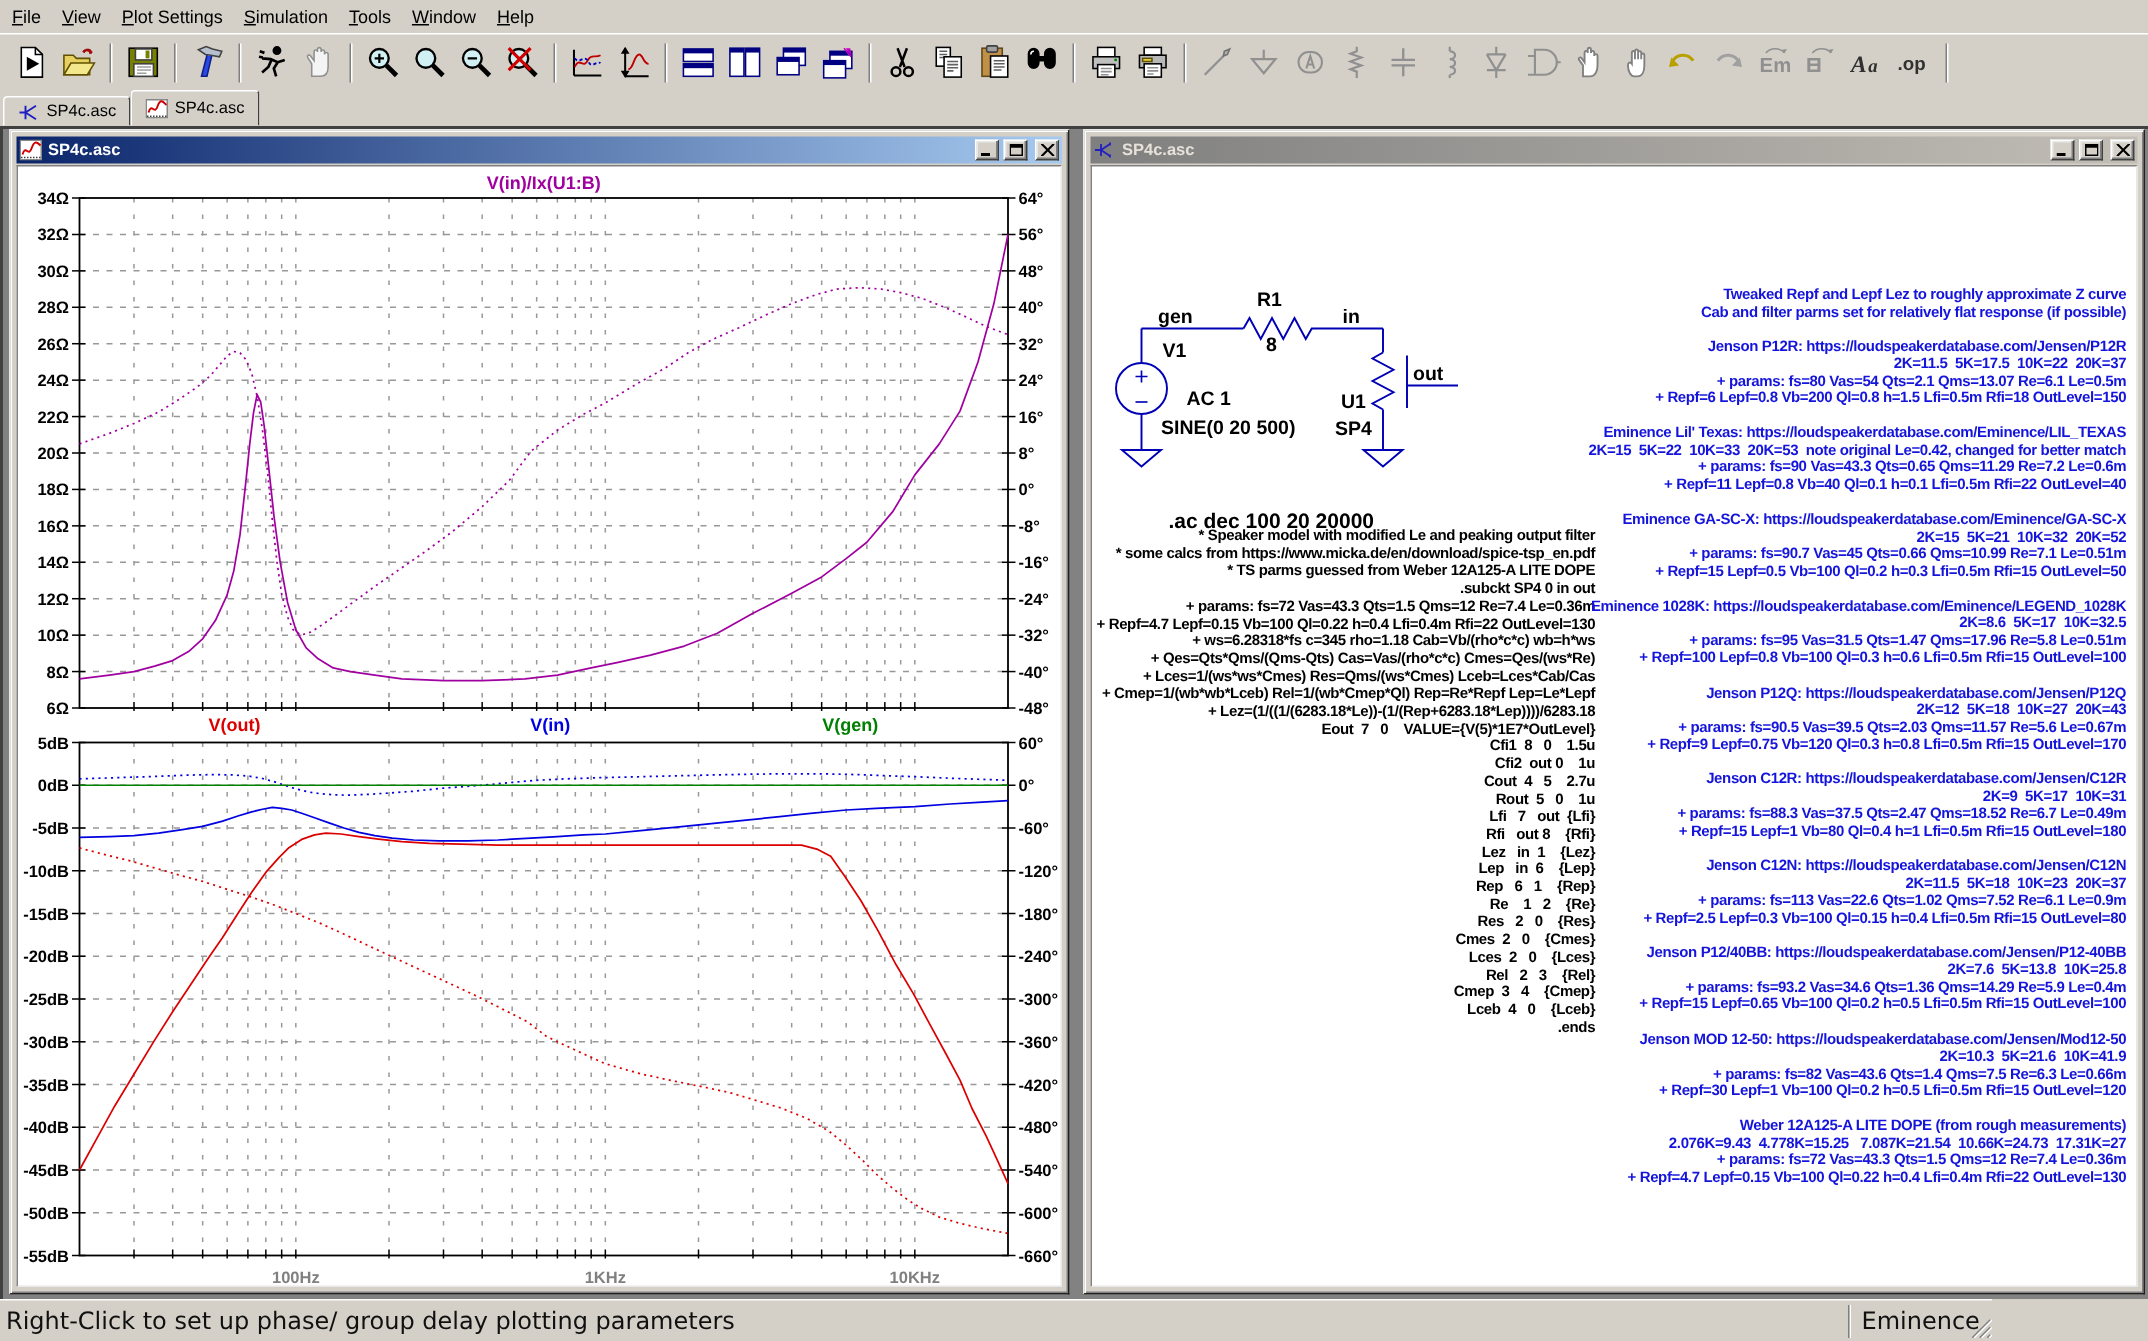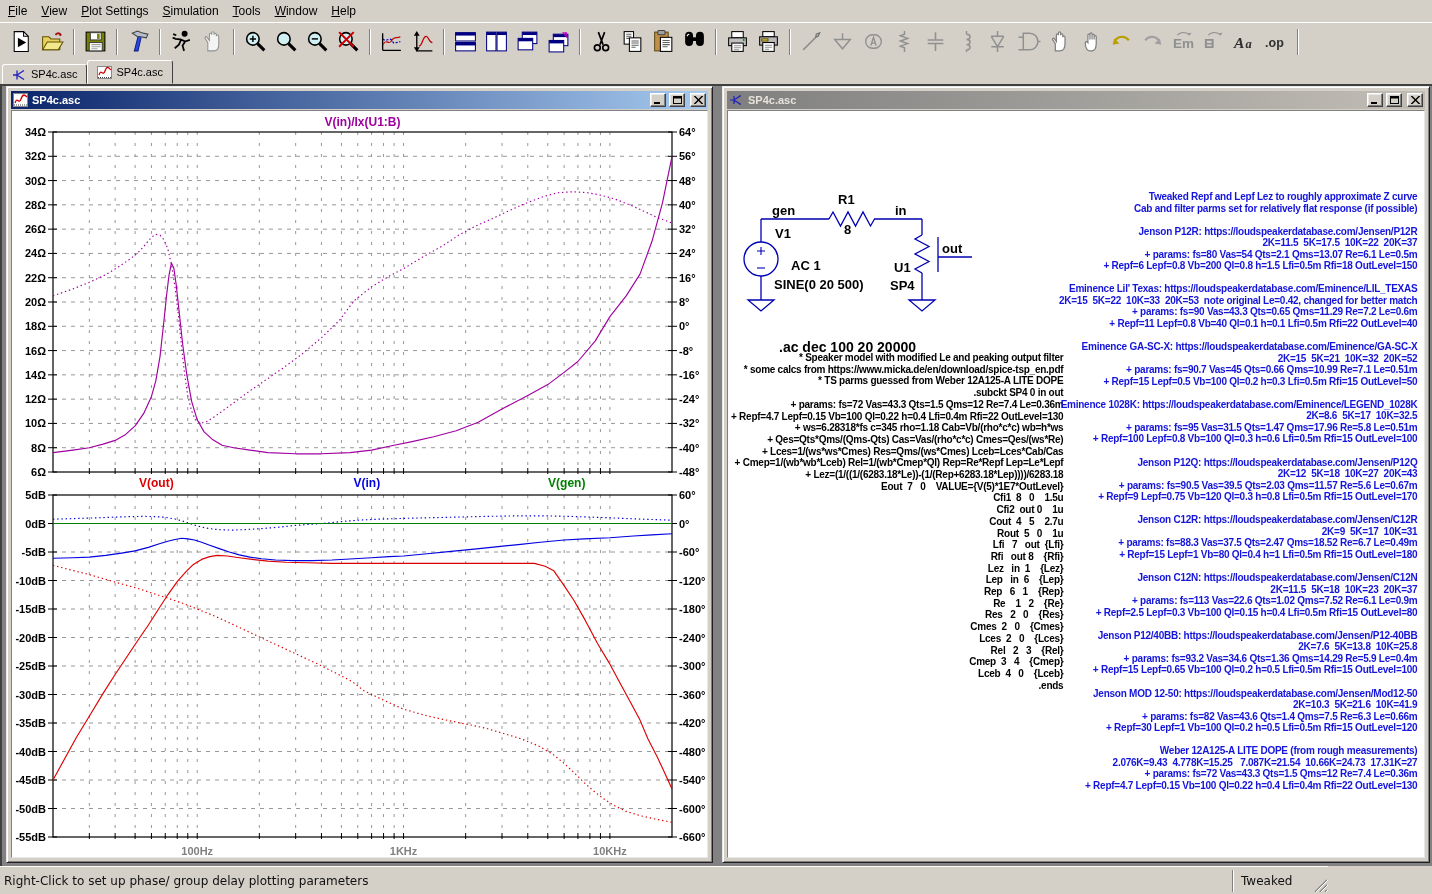--- a/index.html
+++ b/index.html
@@ -23,21 +23,21 @@
 .titlebar.active .title { color:#fff; }
 .titlebar.inactive { background:linear-gradient(90deg,#7f7f7f 0%,#c2beb6 100%); }
 .titlebar.inactive .title { color:#e6e2da; }
 .titlebar .title { font-size:11px; font-weight:bold; flex:1; padding-left:1px; }
 .titlebar svg.wicon { width:15px; height:14px; }
 .tb-ctl { width:16px; height:14px; background:#d4d0c8; border:1px solid; border-color:#fff #404040 #404040 #fff; box-shadow: inset -1px -1px 0 #808080, inset 1px 1px 0 #e8e8e8; display:flex; align-items:center; justify-content:center; flex:none; }
 .tb-ctl.close { margin-left:2px; }
 .win-content { position:absolute; left:4px; top:23px; right:4px; bottom:4px; background:#fff; border:1px solid; border-color:#808080 #e8e8e8 #e8e8e8 #808080; overflow:hidden; }
 .spicetext { position:absolute; font-weight:bold; font-size:10px; line-height:11.7px; white-space:pre; color:#000; letter-spacing:-0.25px;text-align:right; }
 #notes { color:#1414dc; line-height:11.55px; }
-.statusbar { position:absolute; top:866px; left:0; width:1328px; height:28px; background:#d4d0c8; border-top:1px solid #fff; display:flex; align-items:center; font-family:"DejaVu Sans",sans-serif; font-size:12px; color:#101010; }
+.statusbar { position:absolute; top:866px; left:0; width:1328px; height:28px; background:#d4d0c8; border-top:1px solid #fff; display:flex; align-items:center; font-family:"DejaVu Sans",sans-serif; font-size:16px; color:#101010; }
 .sb-msg { flex:1; padding-left:4px; white-space:nowrap; }
 .sb-sep { width:2px; height:22px; border-left:1px solid #808080; border-right:1px solid #fff; flex:none; }
 .sb-mode { width:80px; padding-left:7px; flex:none; }
 .sb-grip { width:14px; height:22px; flex:none; }
 </style>
 </head>
 <body>
 
 <div id="app">
   <div class="menubar" id="menubar">
@@ -762,21 +762,21 @@
 2.076K=9.43  4.778K=15.25   7.087K=21.54  10.66K=24.73  17.31K=27
 + params: fs=72 Vas=43.3 Qts=1.5 Qms=12 Re=7.4 Le=0.36m
 + Repf=4.7 Lepf=0.15 Vb=100 Ql=0.22 h=0.4 Lfi=0.4m Rfi=22 OutLevel=130</div>
       </div>
     </div>
   </div>
 
   <div class="statusbar">
     <span class="sb-msg">Right-Click to set up phase/ group delay plotting parameters</span>
     <span class="sb-sep"></span>
-    <span class="sb-mode">Tweaked</span>
+    <span class="sb-mode">Eminence</span>
     <svg class="sb-grip" viewBox="0 0 14 22">
         <g stroke="#808080" stroke-width="1.5">
           <path d="M13 10L1 22M13 15L6 22M13 20L11 22"></path>
         </g>
         <g stroke="#fff" stroke-width="1">
           <path d="M14 10L2 22M14 15L7 22M14 20L12 22"></path>
         </g>
       </svg>
   </div>
 </div>

